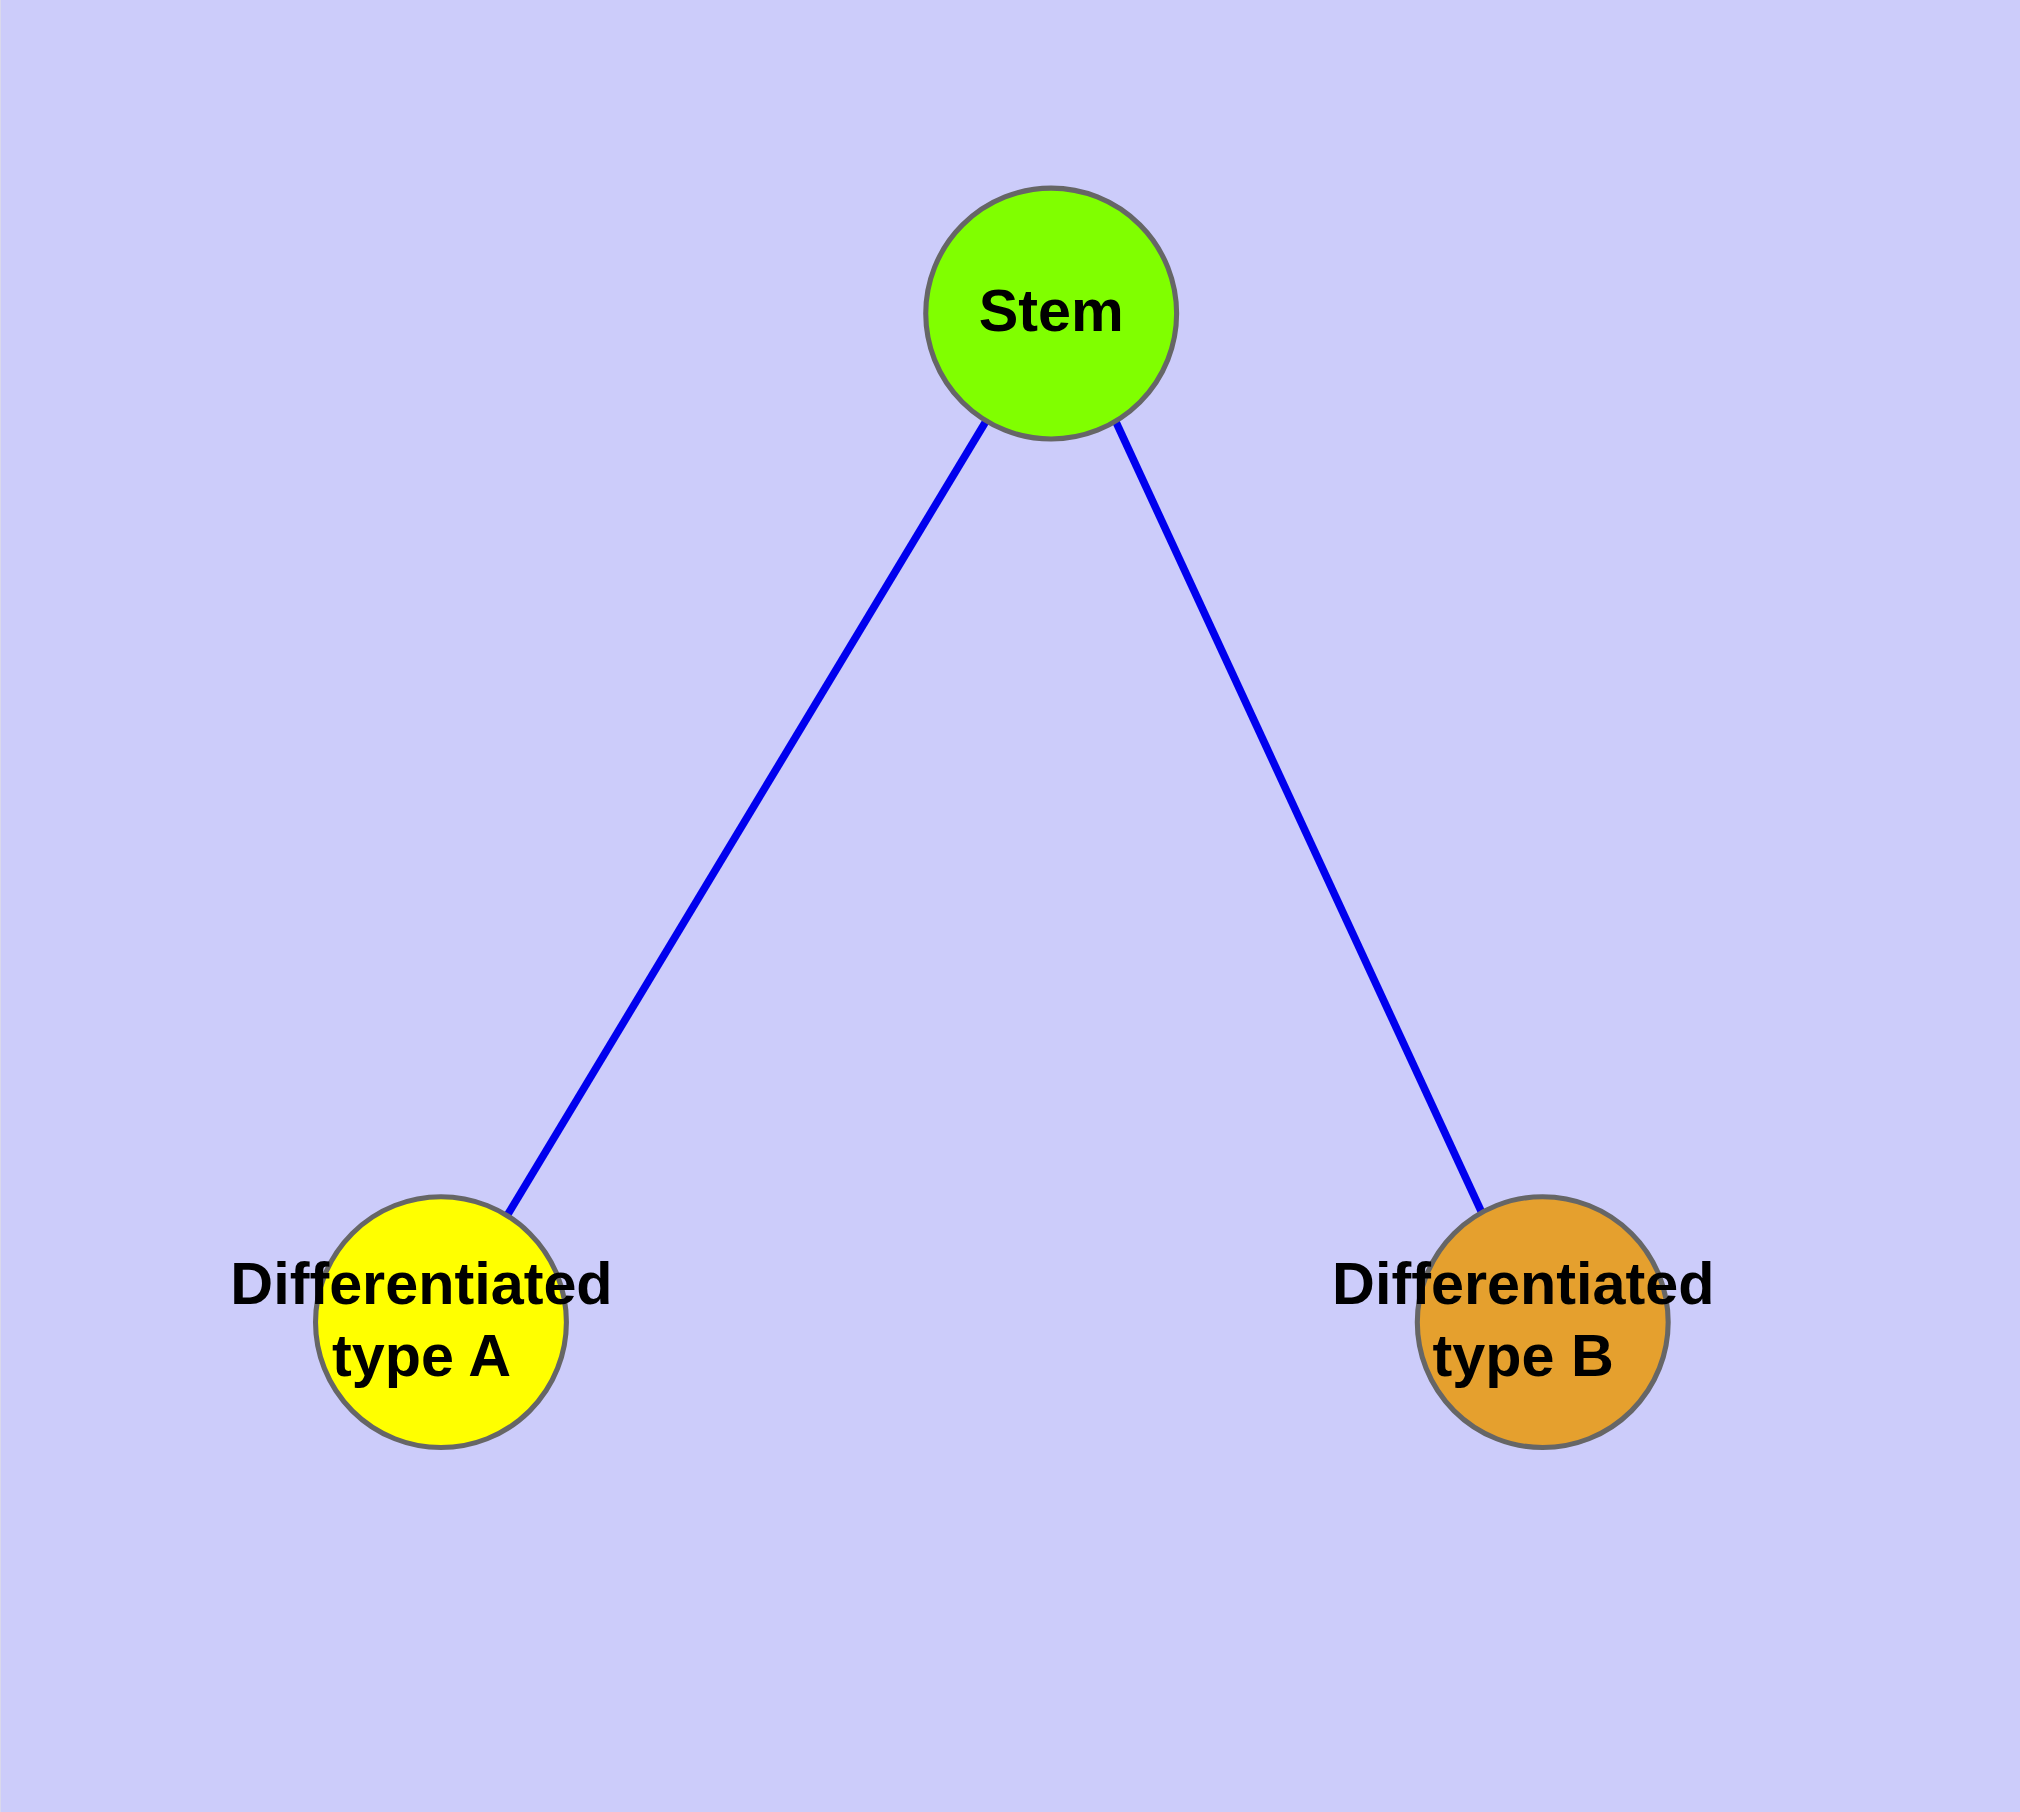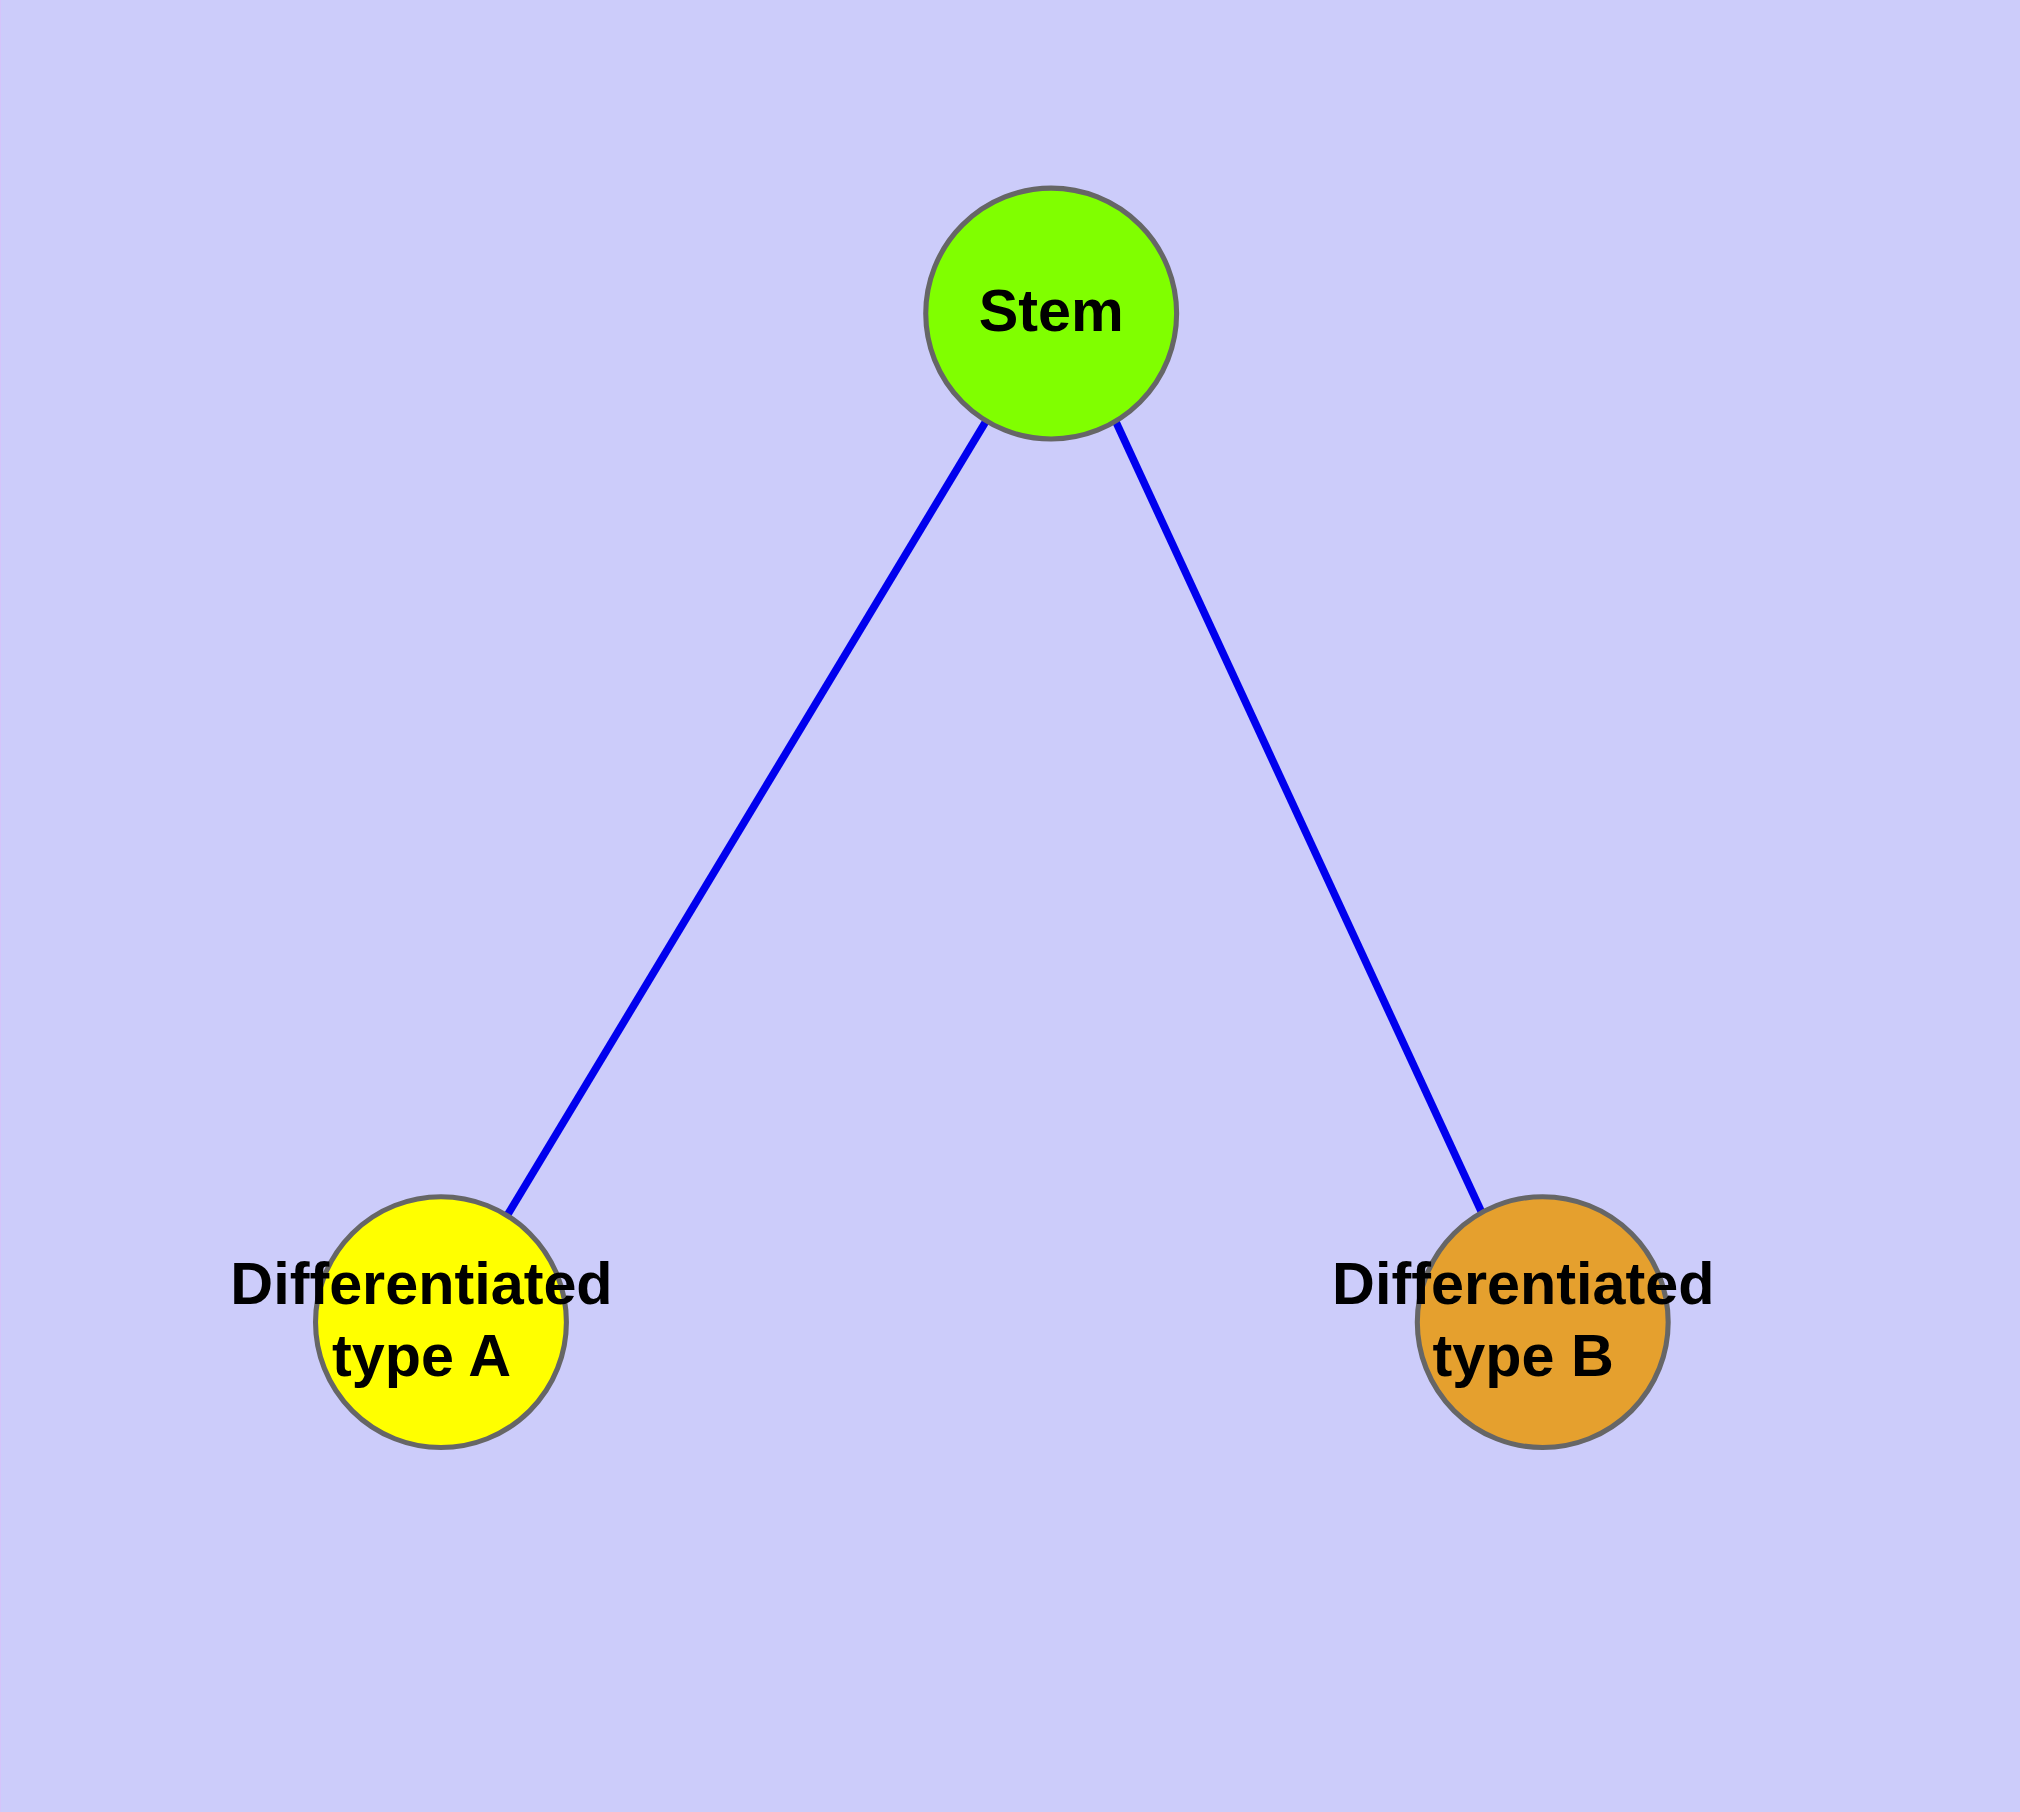--- a/index.html
+++ b/index.html
@@ -4,21 +4,21 @@
 <style>
   html, body {
     margin: 0;
     padding: 0;
     background: #ccccfa;
   }
   #canvas {
     position: relative;
     width: 2021px;
     height: 1812px;
-    background: #f0abfc;
+    background: #fef9c3;
     overflow: hidden;
     font-family: "Liberation Sans", sans-serif;
   }
   #graph-svg {
     position: absolute;
     top: 0;
     left: 0;
     width: 2021px;
     height: 1812px;
     display: block;

